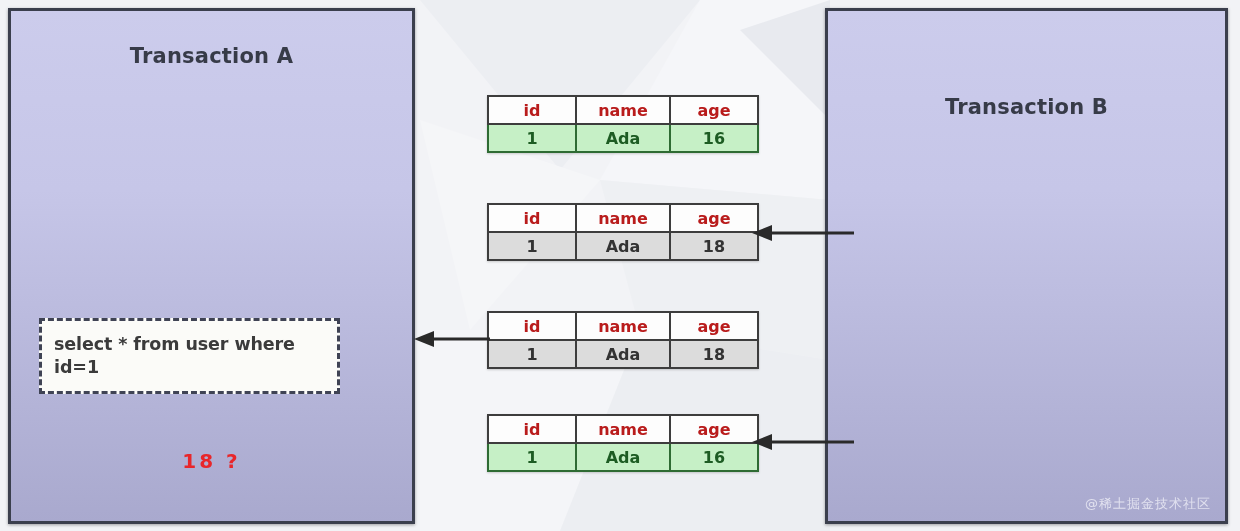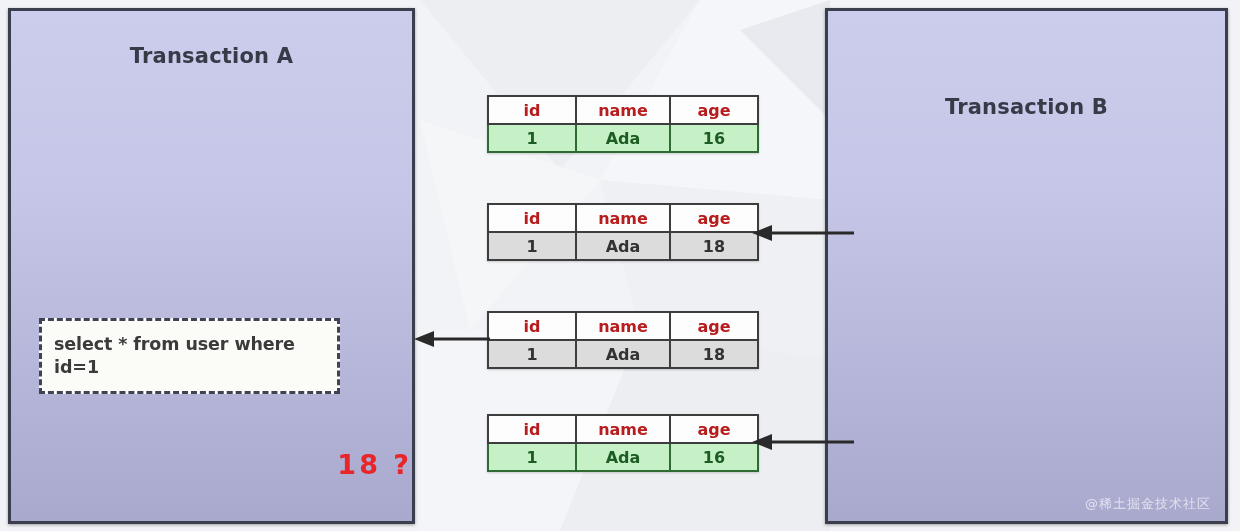--- a/index.html
+++ b/index.html
@@ -60,22 +60,22 @@
     line-height: 1.32;
     letter-spacing: -0.1px;
   }
   #sql-select { left: 28px;  top: 307px; width: 301px; height: 76px; }
 
   
   #result-text {
     position: absolute;
     left: 0; right: 0;
     top: 438px;
-    text-align: right;
-    font-size: 27px;
+    text-align: center;
+    font-size: 20px;
     font-weight: bold;
     color: #e8262a;
     letter-spacing: 3px;
   }
 
   
   .data-table {
     position: absolute;
     border-collapse: collapse;
     border: 2px solid #3d3d3d;

